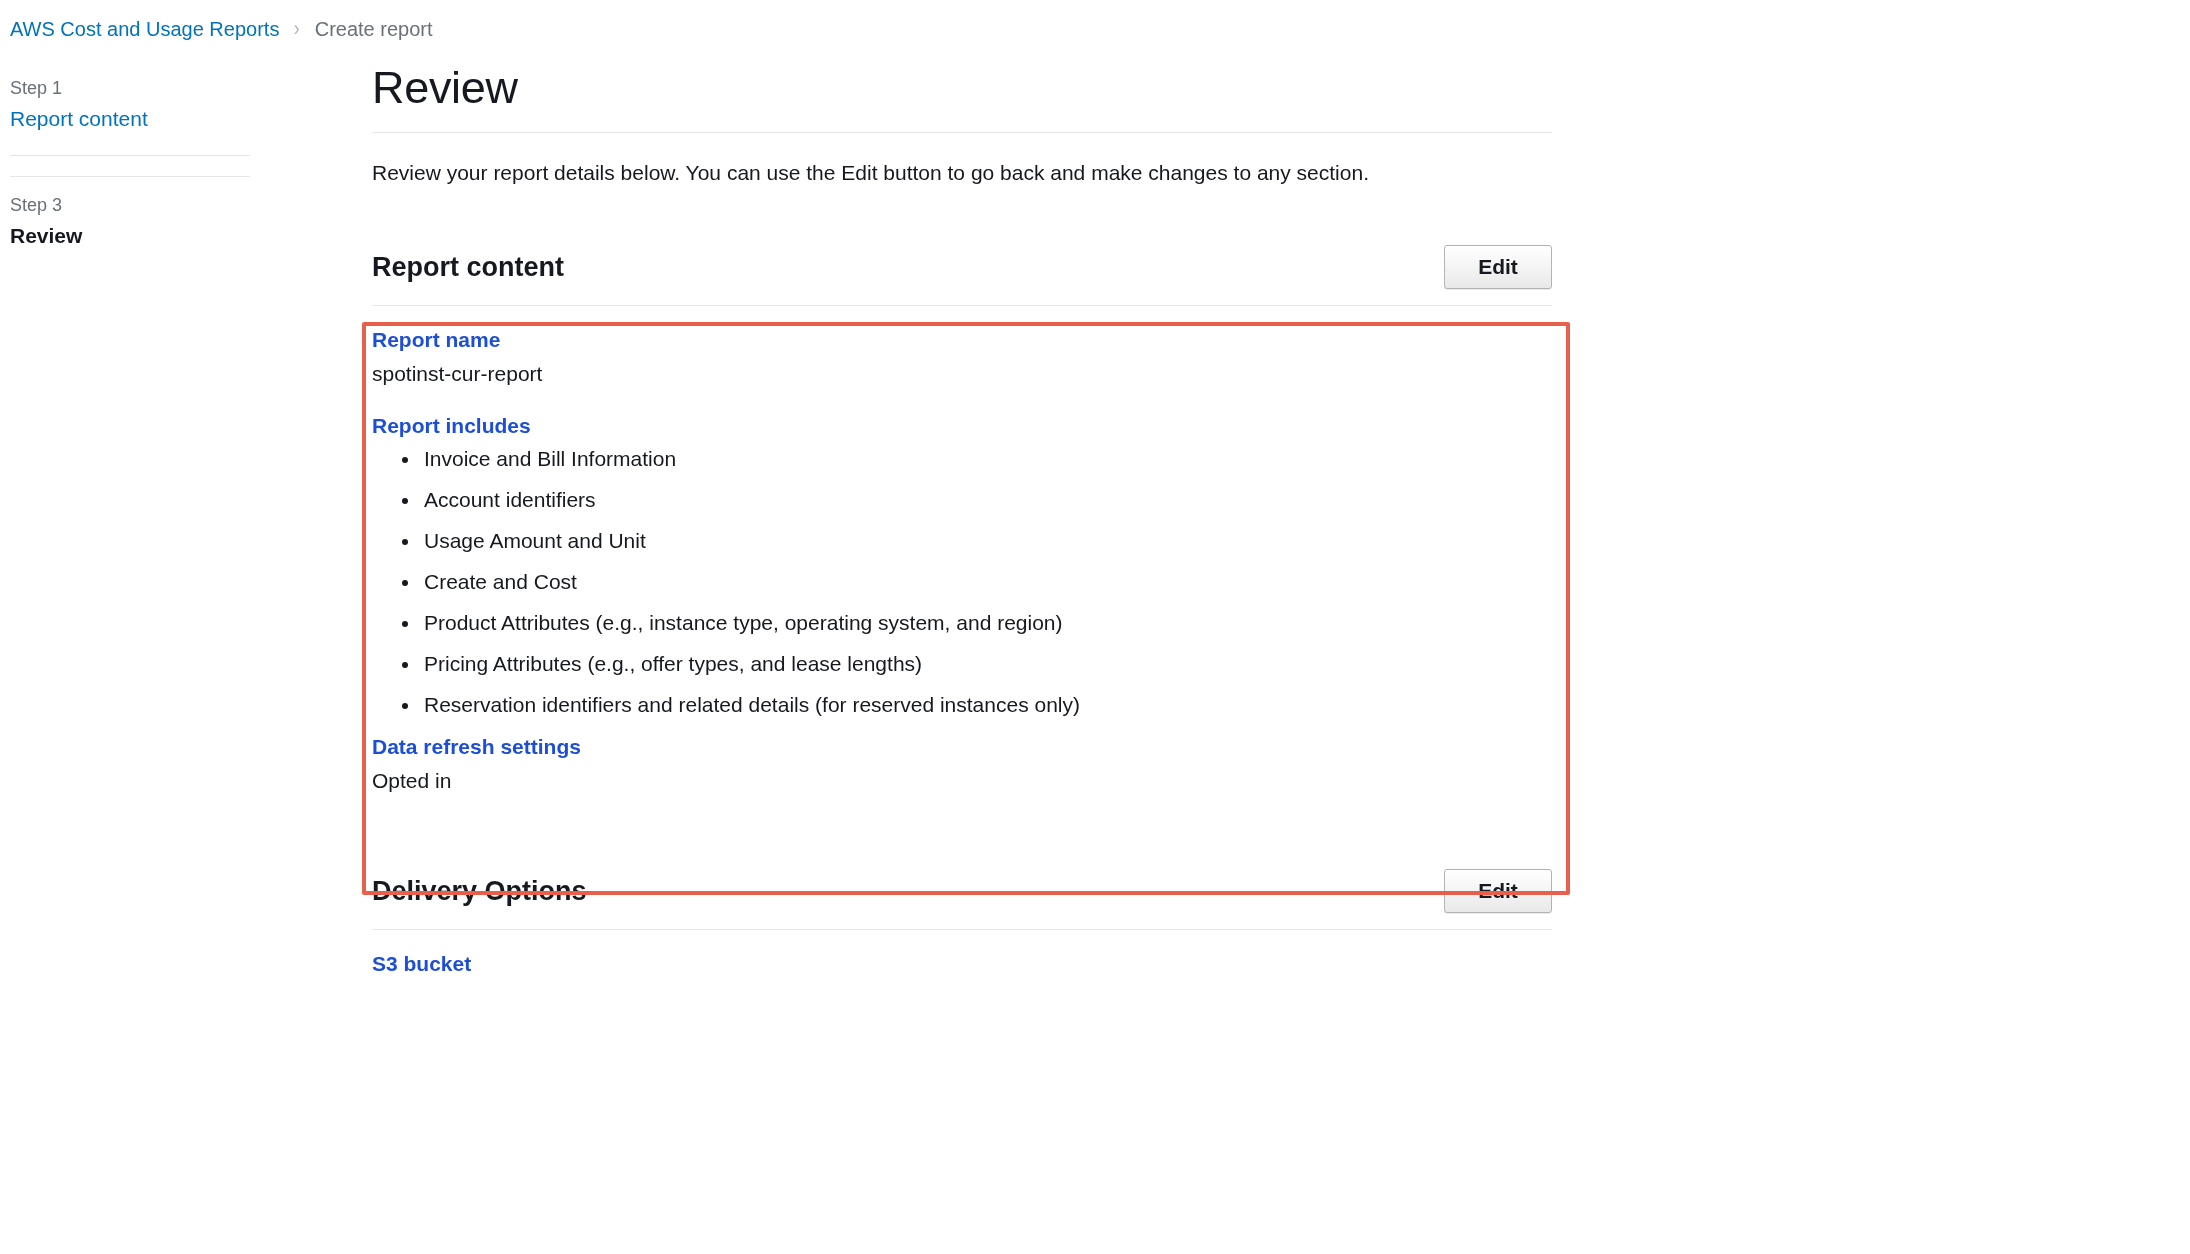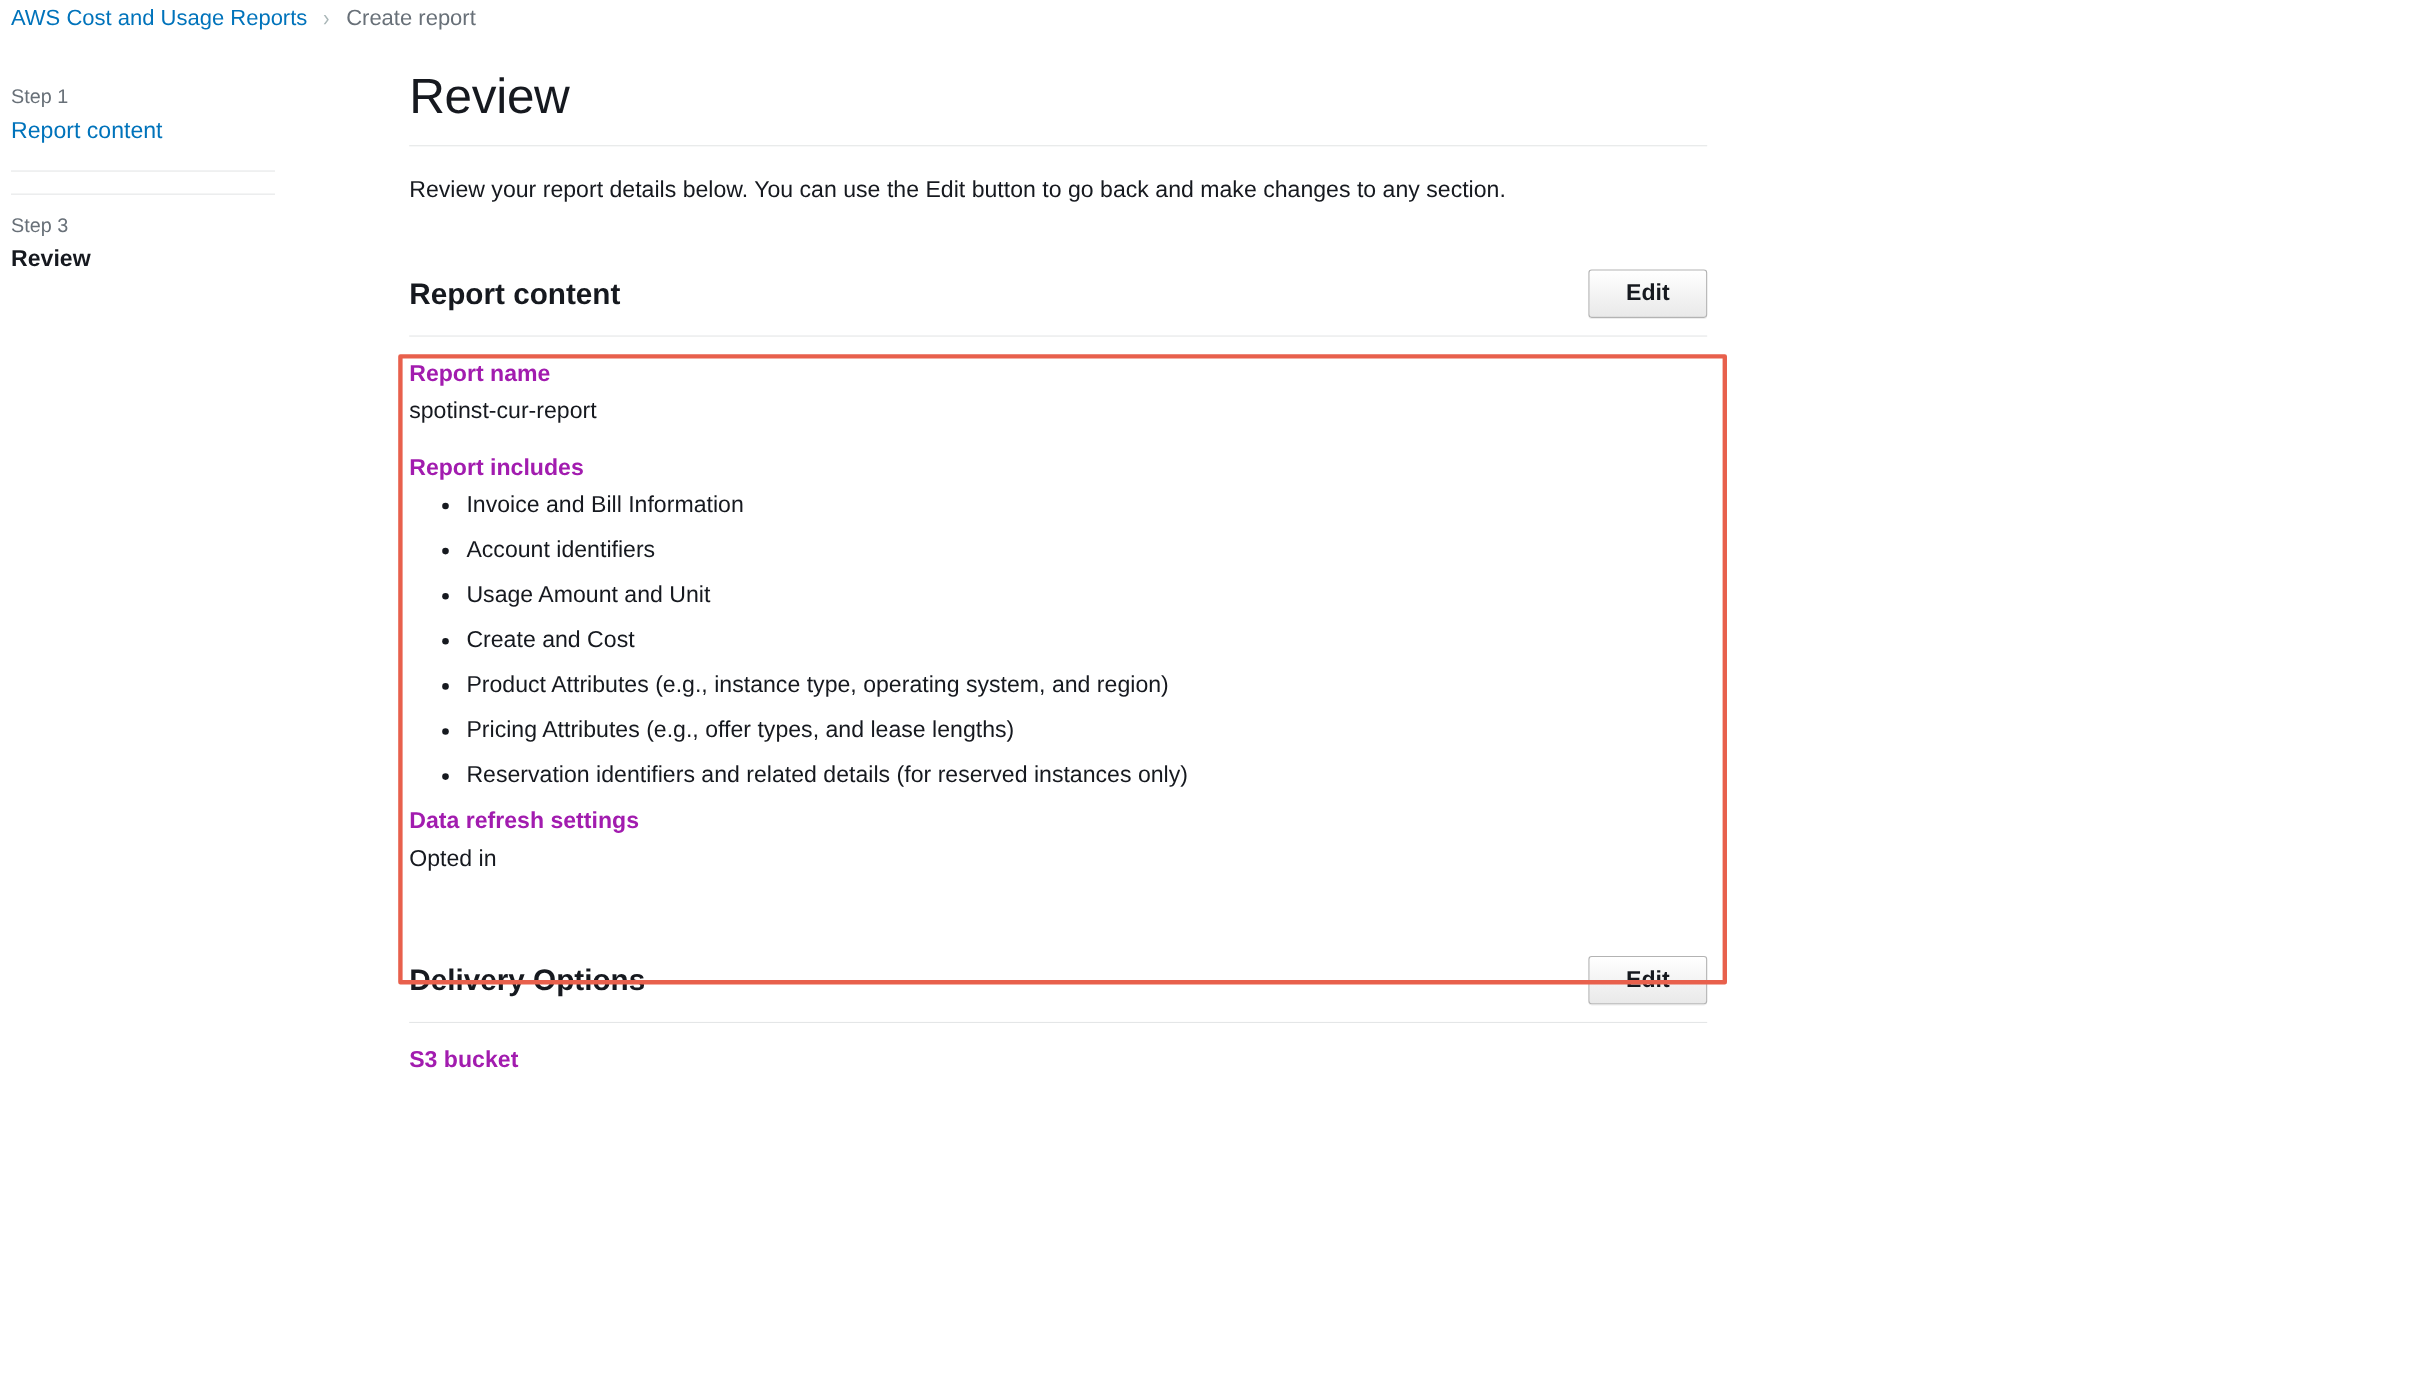--- a/index.html
+++ b/index.html
@@ -14,21 +14,21 @@
     width: 2190px;
     height: 1254px;
     overflow: hidden;
     position: relative;
   }
 
   
   .breadcrumb {
     position: absolute;
     left: 10px;
-    top: 4px;
+    top: 16px;
     display: flex;
     align-items: center;
     font-size: 20px;
   }
   .breadcrumb .crumb-link {
     color: #0073bb;
     text-decoration: none;
     cursor: pointer;
   }
   .breadcrumb .crumb-sep {
@@ -132,21 +132,21 @@
     border: none;
     border-top: 1px solid #e4e6e7;
     margin: 16px 0 0 0;
     width: 1180px;
   }
 
   .field-group { padding-top: 22px; }
   .field-label {
     font-size: 21px;
     font-weight: bold;
-    color: #a21caf;
+    color: #1d4ed8;
     margin: 0 0 10px 0;
   }
   .field-value {
     font-size: 21px;
     color: #16191f;
     margin: 0 0 28px 0;
   }
   ul.includes-list {
     margin: 8px 0 0 0;
     padding-left: 30px;

